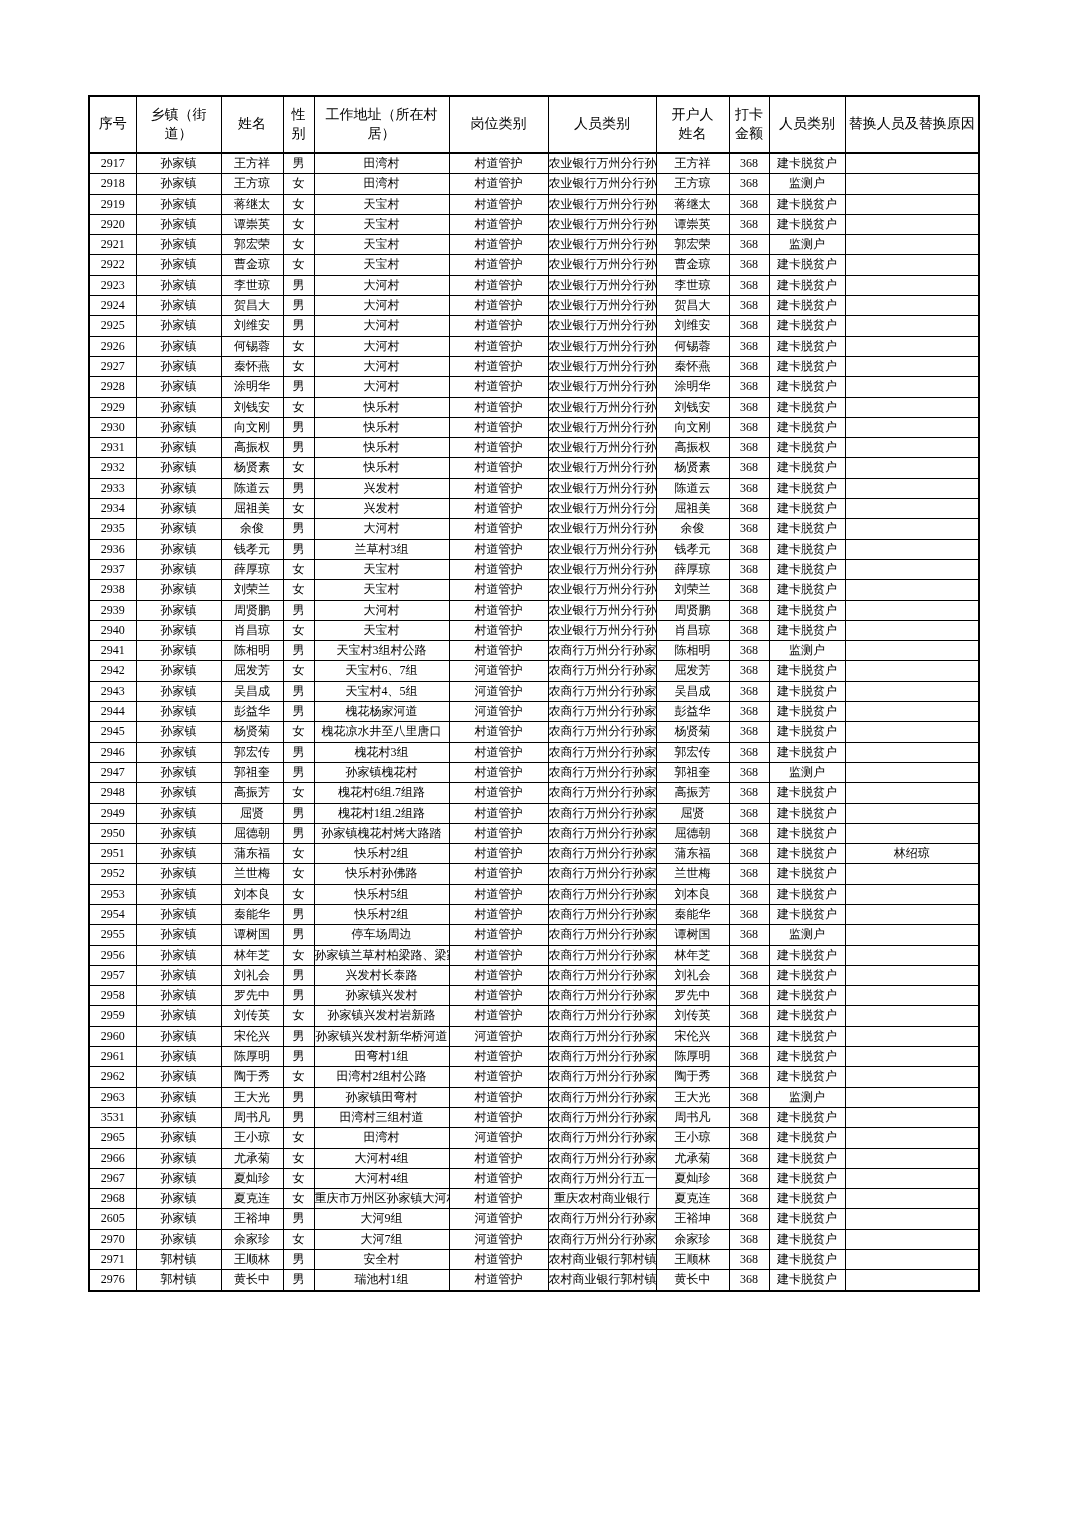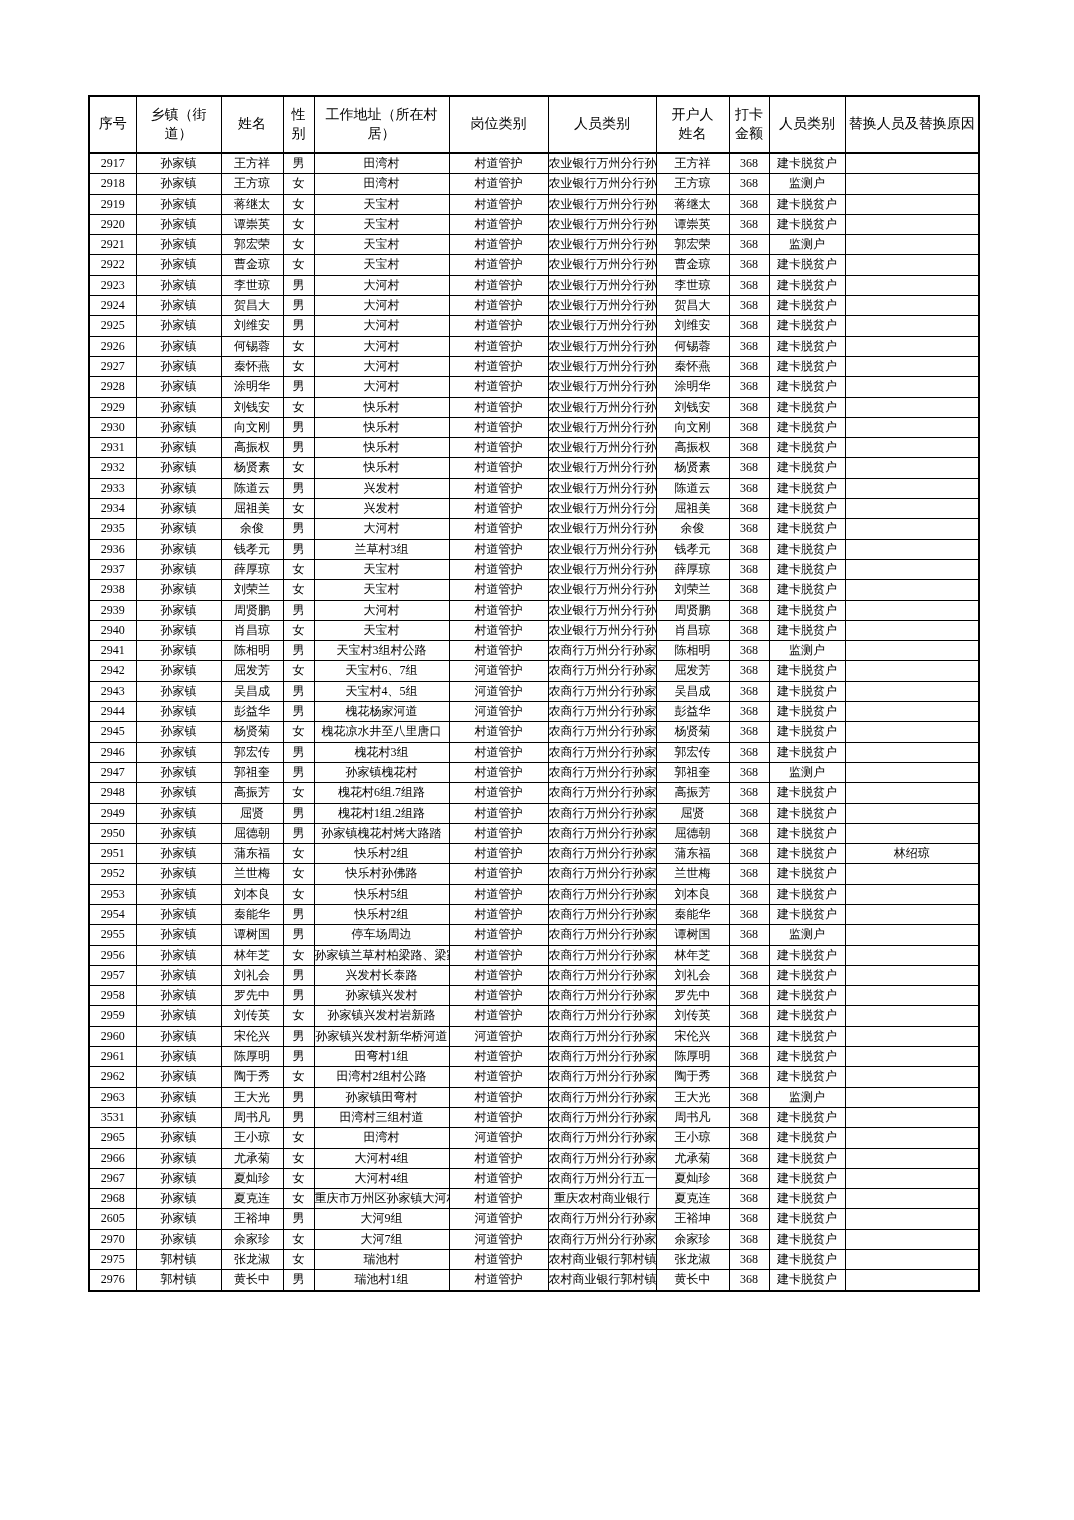--- a/index.html
+++ b/index.html
@@ -784,28 +784,28 @@
           <td>女</td>
           <td>大河7组</td>
           <td>河道管护</td>
           <td>农商行万州分行孙家分</td>
           <td>余家珍</td>
           <td>368</td>
           <td>建卡脱贫户</td>
           <td></td>
         </tr>
         <tr>
-          <td>2975</td>
+          <td>2971</td>
           <td>郭村镇</td>
-          <td>张龙淑</td>
-          <td>女</td>
-          <td>瑞池村</td>
+          <td>王顺林</td>
+          <td>男</td>
+          <td>安全村</td>
           <td>村道管护</td>
           <td>农村商业银行郭村镇</td>
-          <td>张龙淑</td>
+          <td>王顺林</td>
           <td>368</td>
           <td>建卡脱贫户</td>
           <td></td>
         </tr>
         <tr>
           <td>2976</td>
           <td>郭村镇</td>
           <td>黄长中</td>
           <td>男</td>
           <td>瑞池村1组</td>

